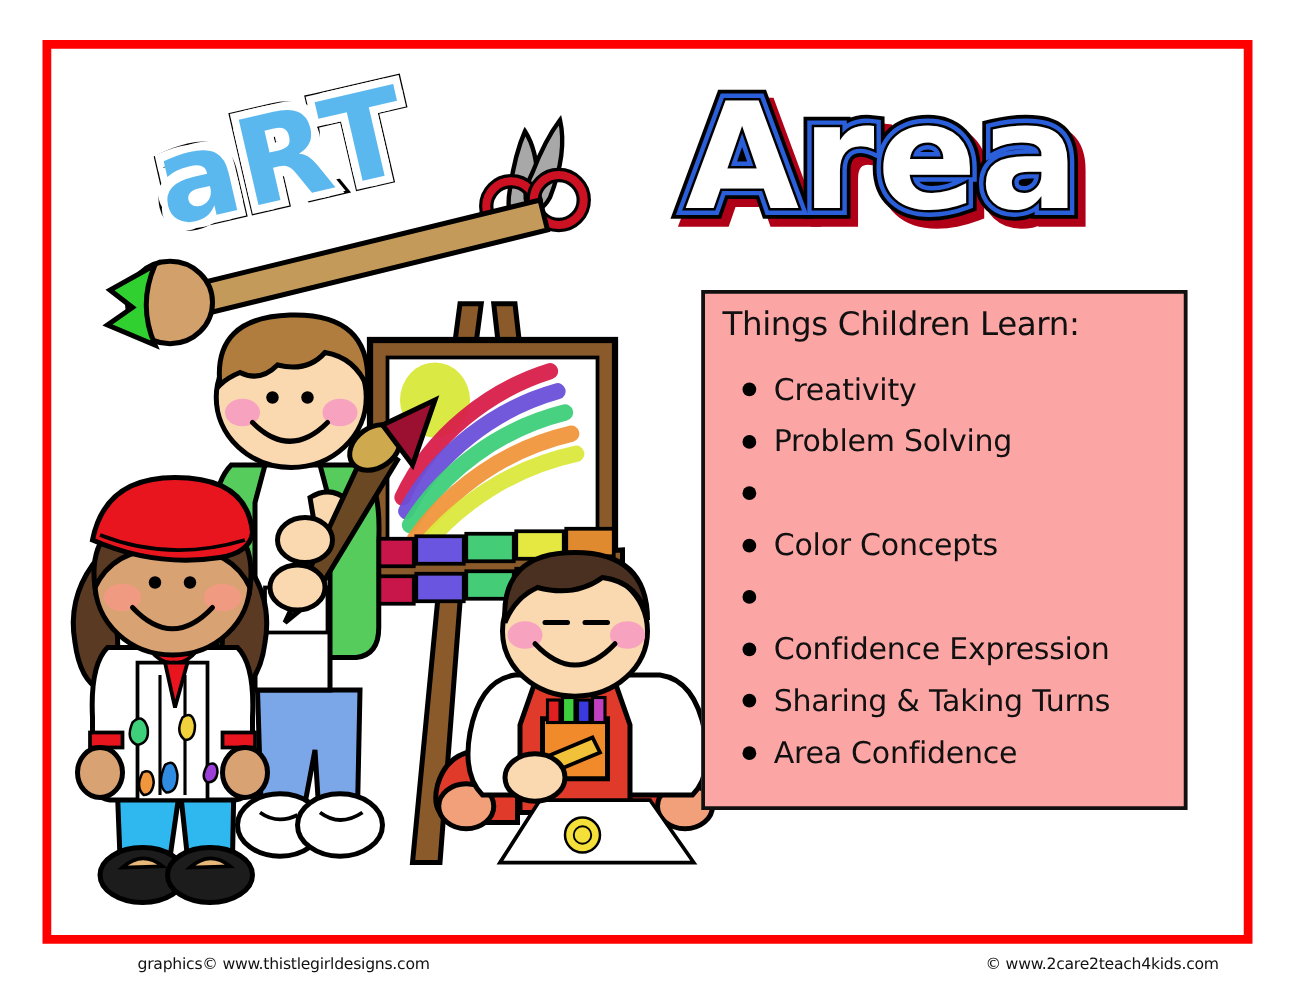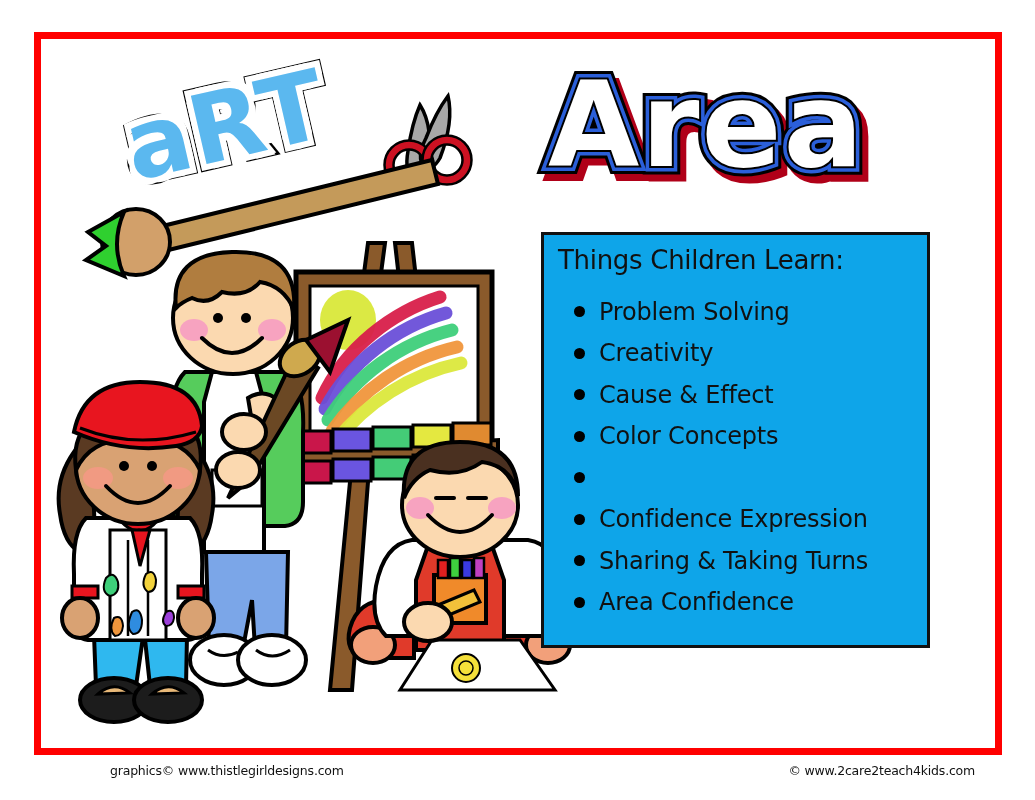--- a/index.html
+++ b/index.html
@@ -137,27 +137,27 @@
     paint-order: stroke fill;
   }
   #area-white {
     color: #ffffff;
     -webkit-text-stroke: 0px #ffffff;
   }
 
   
   #info-box {
     position: absolute;
-    left: 541px;
+    left: 561px;
     top: 232px;
     width: 389px;
     height: 416px;
     border: 3px solid #111111;
     box-sizing: border-box;
-    background: #0ea5e9;
+    background: #fca5a5;
   }
   #info-title {
     position: absolute;
     left: 14px;
     top: 10px;
     font-family: "DejaVu Sans", sans-serif;
     font-size: 26px;
     color: #111111;
     letter-spacing: -0.3px;
   }
@@ -394,29 +394,28 @@
     <div class="area-layer" id="area-blue">Area</div>
     <div class="area-layer" id="area-inner-black">Area</div>
     <div class="area-layer" id="area-white">Area</div>
   </div>
 
   <div id="info-box">
     <div id="info-title">Things Children Learn:</div>
     <ul id="info-list">
         <li>
           <span class="bullet"></span>
+          <span>Creativity</span>
+        </li>
+        <li>
+          <span class="bullet"></span>
           <span>Problem Solving</span>
         </li>
         <li>
           <span class="bullet"></span>
-          <span>Creativity</span>
-        </li>
-        <li>
-          <span class="bullet"></span>
-          <span>Cause &amp; Effect</span>
         </li>
         <li>
           <span class="bullet"></span>
           <span>Color Concepts</span>
         </li>
         <li>
           <span class="bullet"></span>
         </li>
         <li>
           <span class="bullet"></span>

